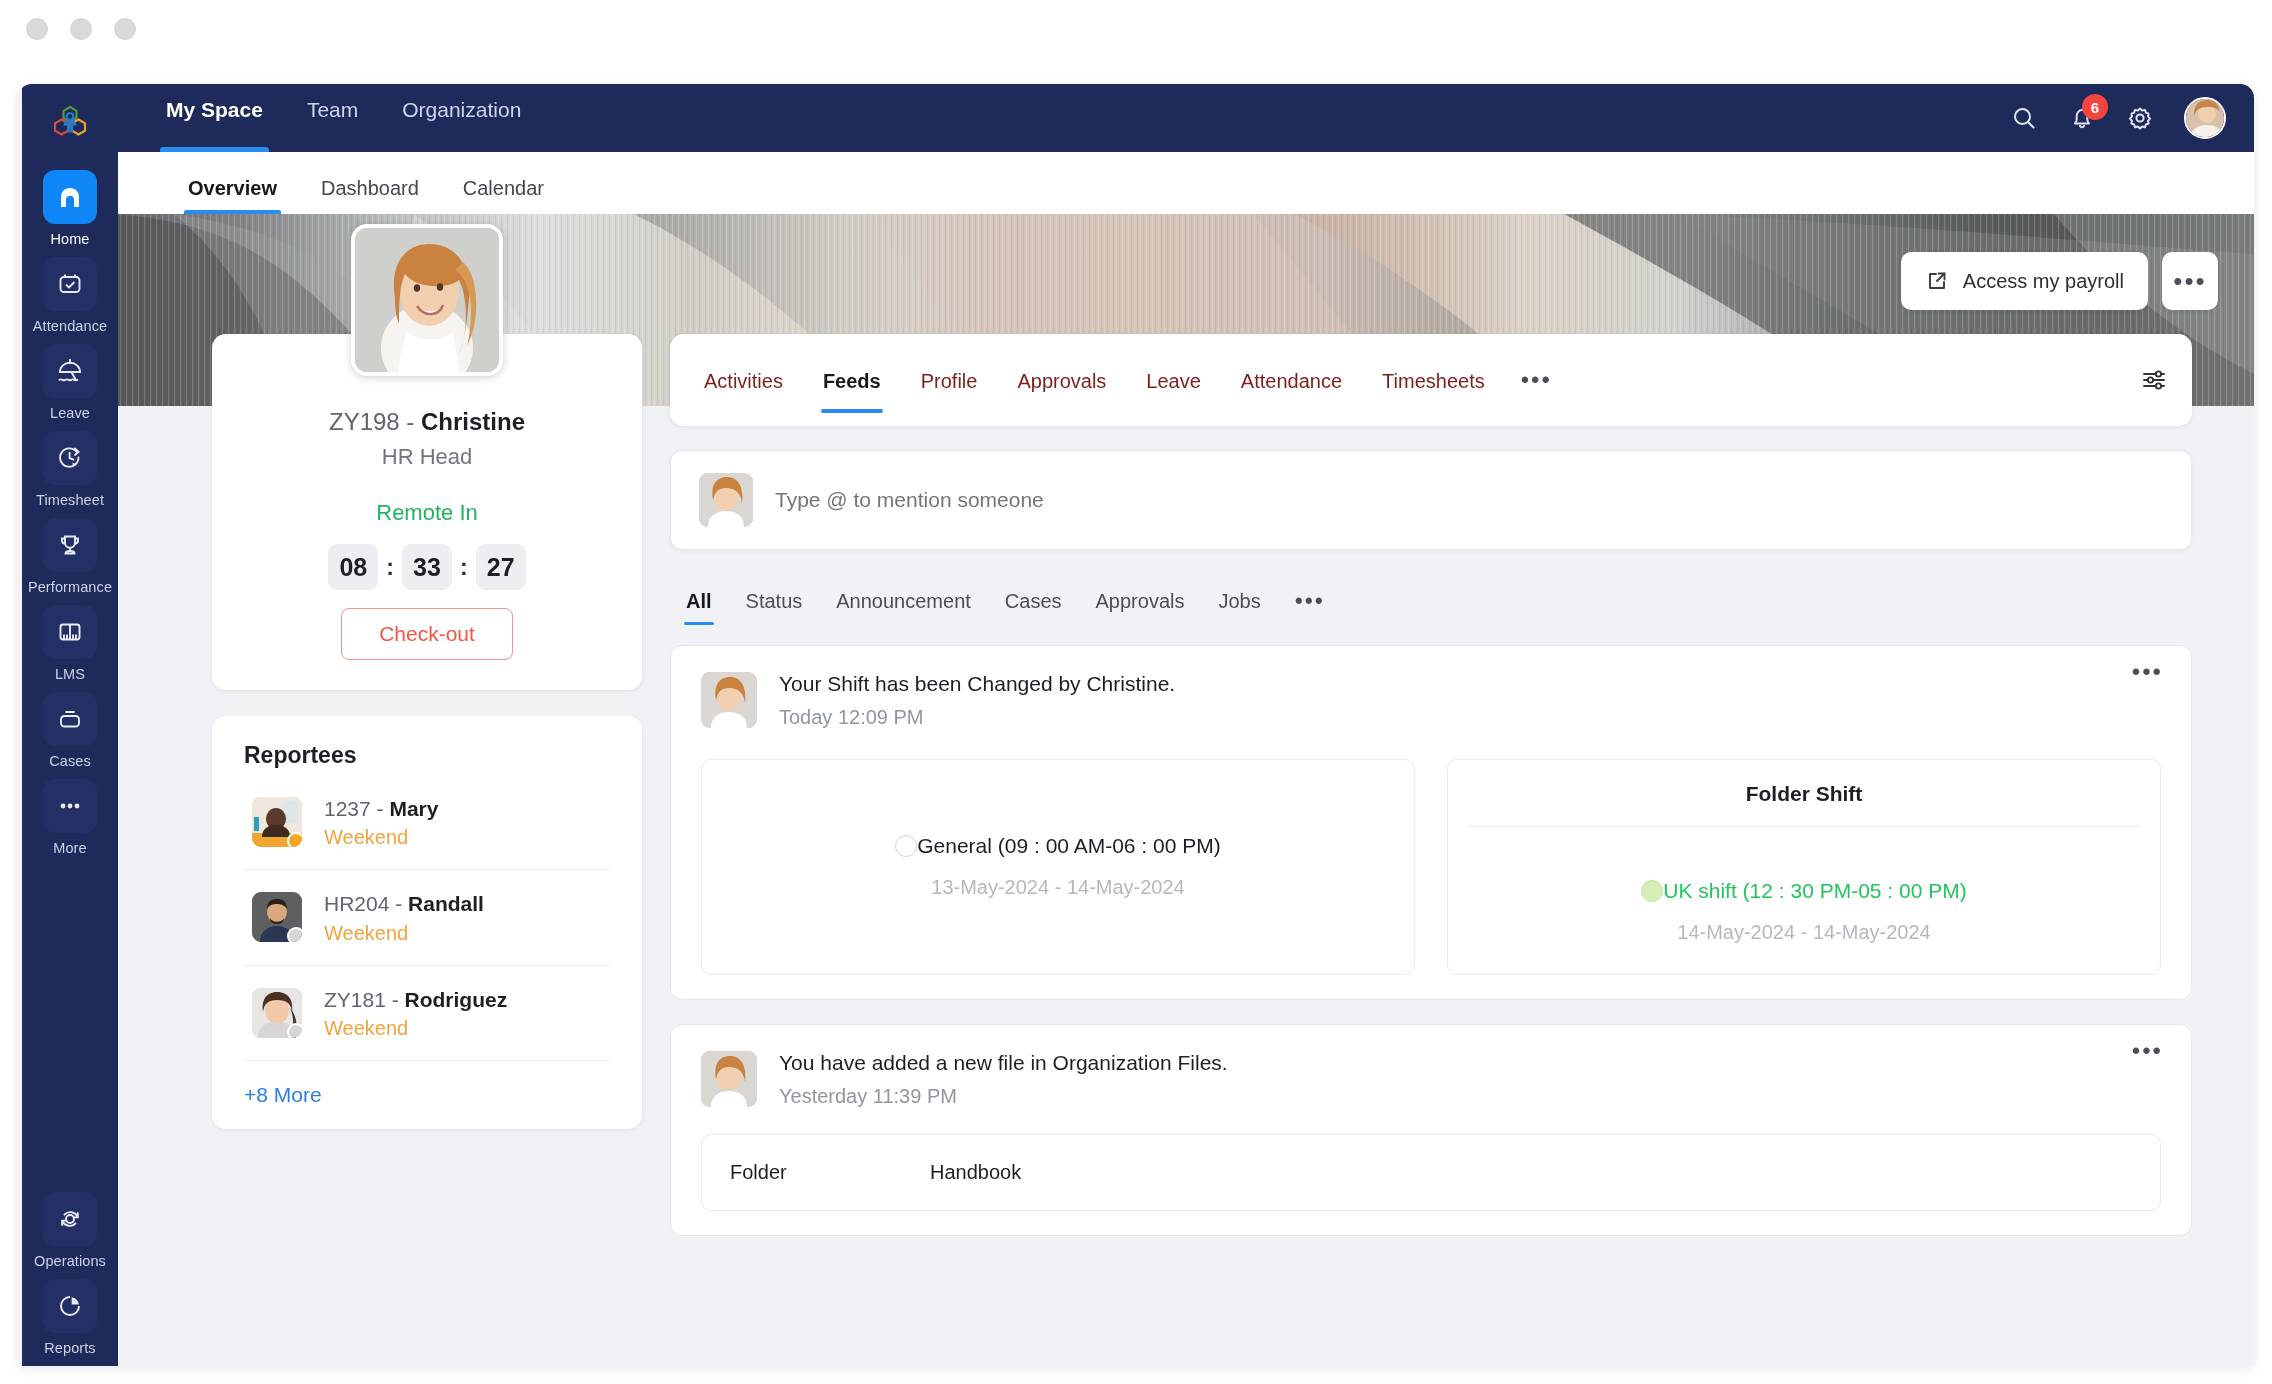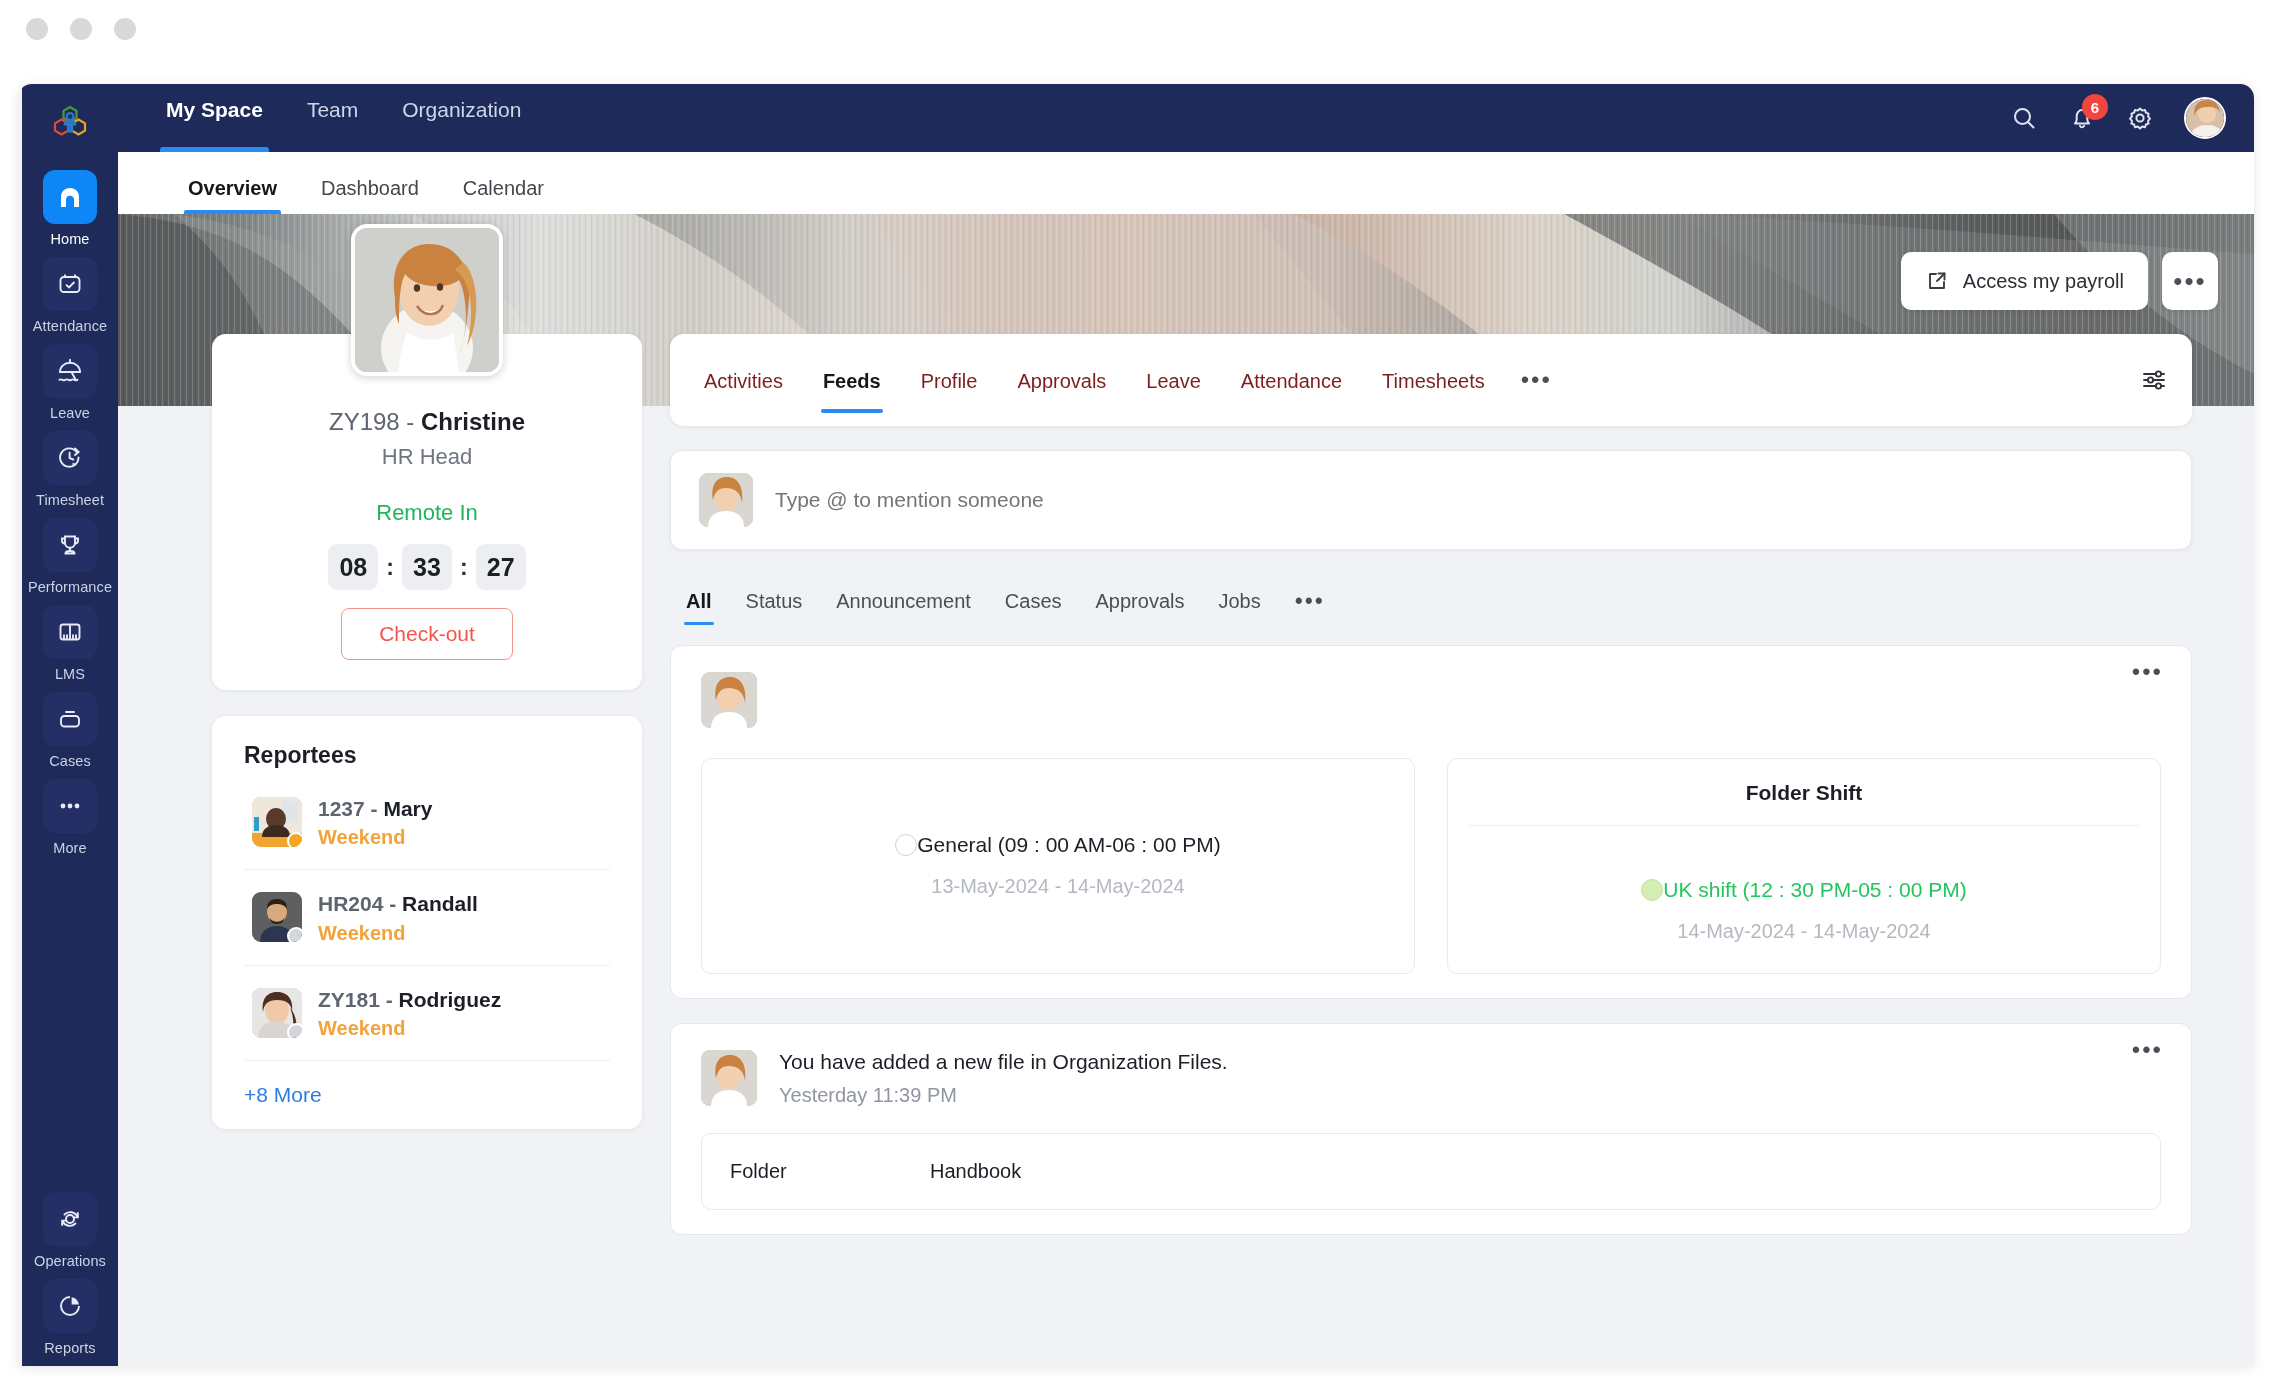--- a/index.html
+++ b/index.html
@@ -164,22 +164,22 @@
   #checkout-btn {
     margin: 18px auto 0; width: 172px; height: 52px;
     border: 1.6px solid #f3938c; border-radius: 8px; background: #fff;
     color: #f4544a; font-size: 21px; cursor: pointer;
     display: flex; align-items: center; justify-content: center;
   }
 
   #reportees-card { margin-top: 26px; padding: 26px 32px 22px; }
   #reportees-title { font-size: 23px; font-weight: bold; color: #1c1f26; margin-bottom: 6px; }
   .reportee-row {
-    display: flex; align-items: center; gap: 16px;
-    padding: 20px 8px; border-bottom: 1px solid #edeff2; cursor: pointer; font-weight: bold;
+    display: flex; align-items: center; gap: 22px;
+    padding: 20px 8px; border-bottom: 1px solid #edeff2; cursor: pointer;
   }
   .reportee-ava {
     position: relative; width: 50px; height: 50px; border-radius: 9px;
     overflow: hidden; flex: 0 0 auto; background: #b9bec7;
   }
   .pres-dot {
     position: absolute; right: -3px; bottom: -3px;
     width: 18px; height: 18px; border-radius: 50%;
     border: 2.5px solid #fff;
   }
@@ -645,20 +645,24 @@
         <div class="post-more">•••</div>
         <div class="post-head">
           <div class="post-ava">
             <svg width="56" height="56" viewBox="0 0 56 56">
                 <rect width="56" height="56" fill="#dad7d2"></rect>
                 <ellipse cx="28" cy="25" rx="12" ry="14" fill="#f2cfae"></ellipse>
                 <path d="M15 28 C12 11 20 5 29 5 C40 5 46 15 44 31 C43 21 37 16 28 16 C20 16 17 20 15 28 Z" fill="#c9823f"></path>
                 <path d="M10 56 C10 44 19 40 28 40 C37 40 46 44 46 56 Z" fill="#ffffff"></path>
               </svg>
           </div>
+          <div>
+            <div class="post-title">Your Shift has been Changed by Christine.</div>
+            <div class="post-time">Today 12:09 PM</div>
+          </div>
         </div>
 
         <div class="shift-grid">
           <div class="shift-box">
             <div class="shift-line">
               <span class="shift-dot"></span>
               <span class="shift-name">General (09 : 00 AM-06 : 00 PM)</span>
             </div>
             <div class="shift-dates">13-May-2024 - 14-May-2024</div>
           </div>

